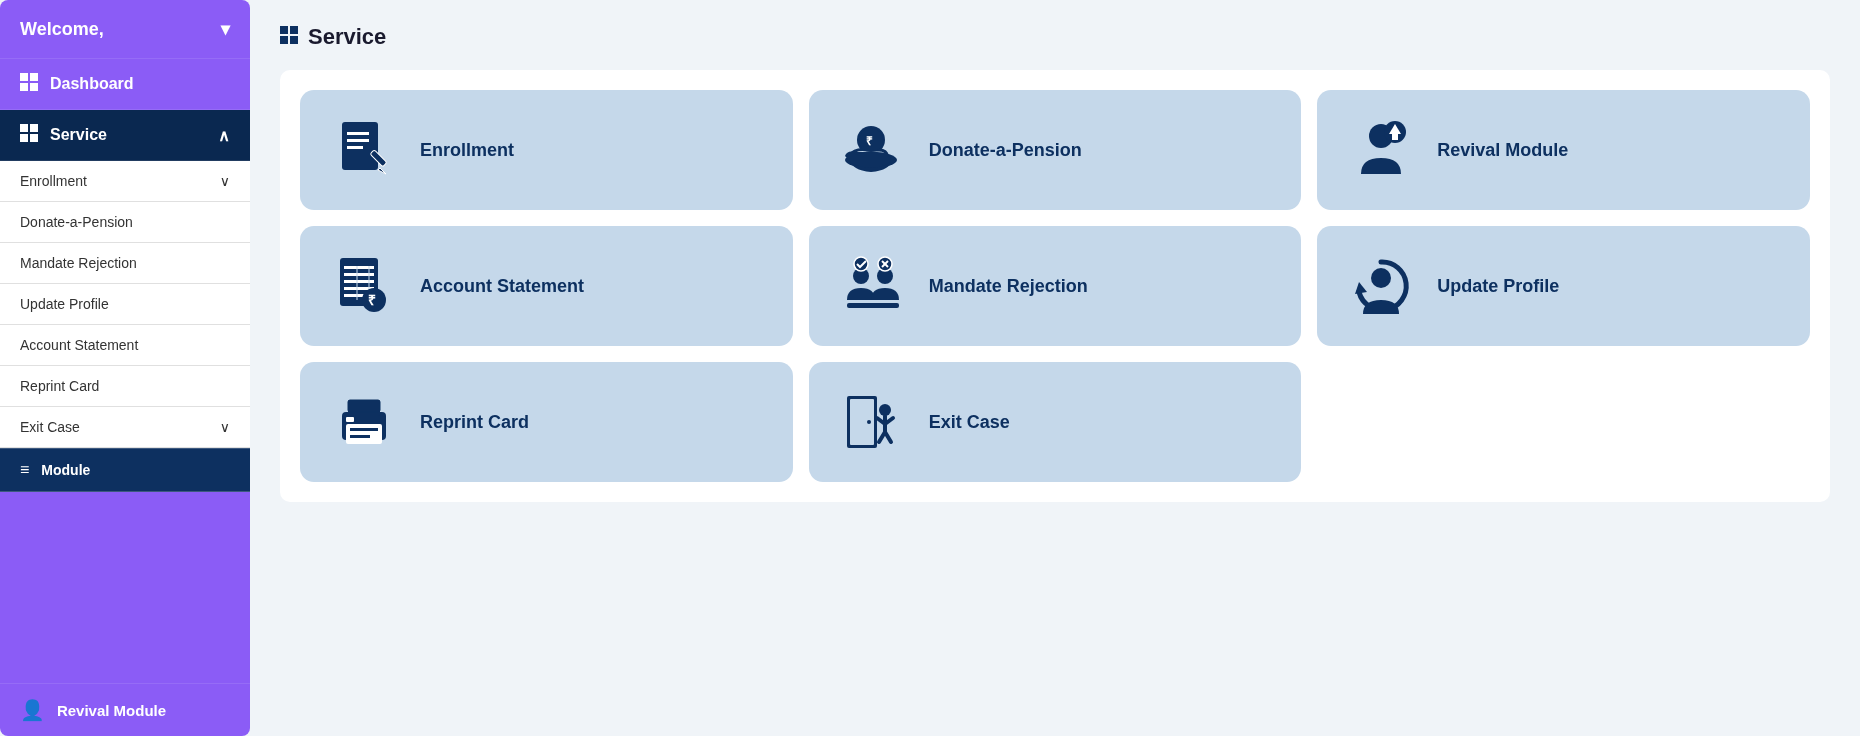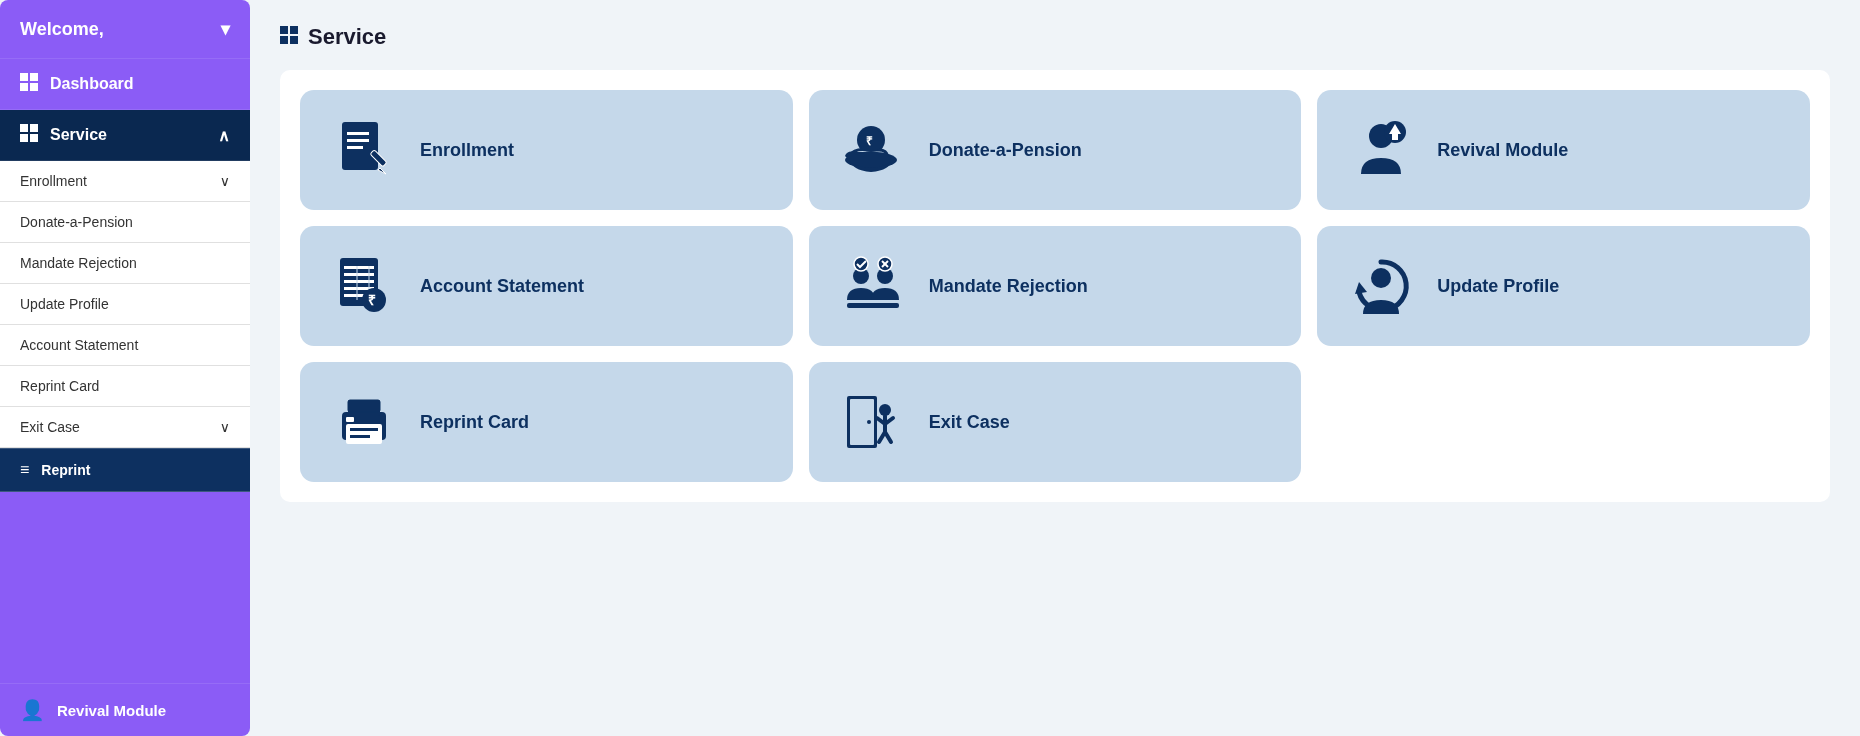--- a/index.html
+++ b/index.html
@@ -239,21 +239,21 @@
       <span>Reprint Card</span>
     </div>
     <div class="sidebar-sub-item">
       <span>Exit Case</span>
       <span>∨</span>
     </div>
   </div>
 
   <div class="status-item">
     <span style="font-size:16px;">≡</span>
-    <span>Reprint</span>
+    <span>Module</span>
   </div>
 
   <div class="sidebar-bottom-item">
     <span style="font-size:20px;">👤</span>
     <span>Revival Module</span>
   </div>
 
 </div>
 
 <div class="main-content">

